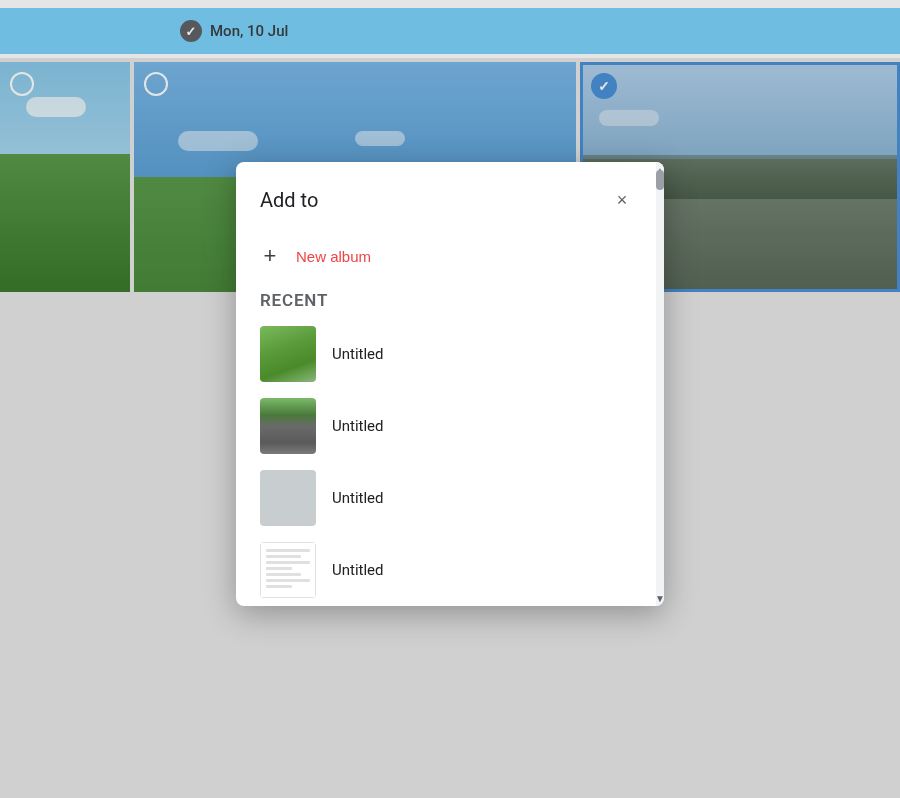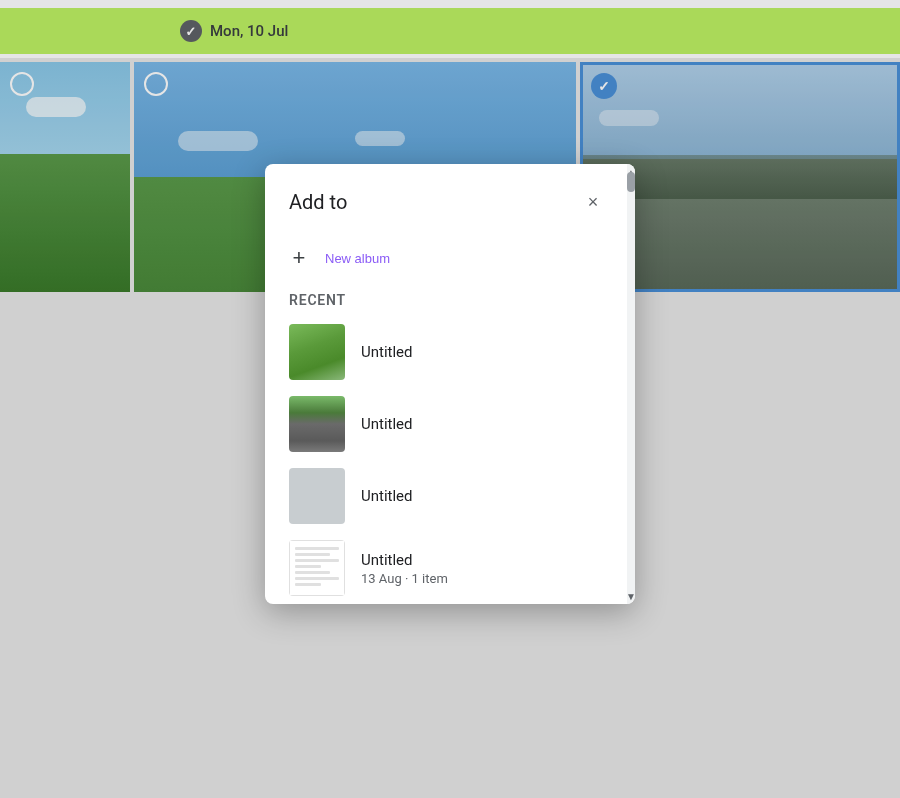--- a/index.html
+++ b/index.html
@@ -18,21 +18,21 @@
       position: absolute;
       top: 0; left: 0;
       width: 100%; height: 100%;
     }
 
     .date-header {
       display: flex;
       align-items: center;
       gap: 8px;
       padding: 12px 180px;
-      background: #bef264;
+      background: #7dd3fc;
     }
 
     .date-check-icon {
       width: 22px; height: 22px;
       border-radius: 50%;
       background: #5f6368;
       display: flex; align-items: center; justify-content: center;
       flex-shrink: 0;
     }
     .date-check-icon::after {
@@ -131,21 +131,21 @@
       position: absolute;
       top: 0; left: 0; right: 0; bottom: 0;
       background: rgba(0,0,0,0.1);
       display: flex;
       align-items: center;
       justify-content: center;
       padding-top: 50px;
     }
 
     .dialog {
-      width: 370px;
+      width: 428px;
       max-height: 600px;
       background: white;
       border-radius: 8px;
       box-shadow: 0 8px 32px rgba(0,0,0,0.3);
       display: flex;
       flex-direction: column;
       overflow: hidden;
       position: relative;
       margin-top: -80px;
     }
@@ -206,27 +206,27 @@
 
     .plus-icon {
       width: 20px; height: 20px;
       color: #3c4043;
       font-size: 22px;
       font-weight: 300;
       display: flex; align-items: center; justify-content: center;
     }
 
     .new-album-label {
-      font-size: 13px;
-      color: #8b5cf6;
+      font-size: 15px;
+      color: #ef4444;
     }
 
     .section-label {
       padding: 12px 24px 8px;
-      font-size: 14px;
+      font-size: 17px;
       font-weight: 600;
       color: #5f6368;
       letter-spacing: 0.8px;
       text-transform: uppercase;
     }
 
     .album-item {
       display: flex;
       align-items: center;
       gap: 16px;
@@ -413,21 +413,20 @@
             <div class="thumb-doc-line medium"></div>
             <div class="thumb-doc-line long"></div>
             <div class="thumb-doc-line short"></div>
             <div class="thumb-doc-line medium"></div>
             <div class="thumb-doc-line long"></div>
             <div class="thumb-doc-line short"></div>
           </div>
         </div>
         <div class="album-info">
           <div class="album-name">Untitled</div>
-          <div class="album-meta">13 Aug · 1 item</div>
         </div>
       </div>
 
     </div>
 
     <div class="scroll-indicator">
       <div class="scroll-arrow scroll-arrow-top">▲</div>
       <div class="scroll-thumb-top"></div>
       <div class="scroll-arrow scroll-arrow-bottom">▼</div>
     </div>

